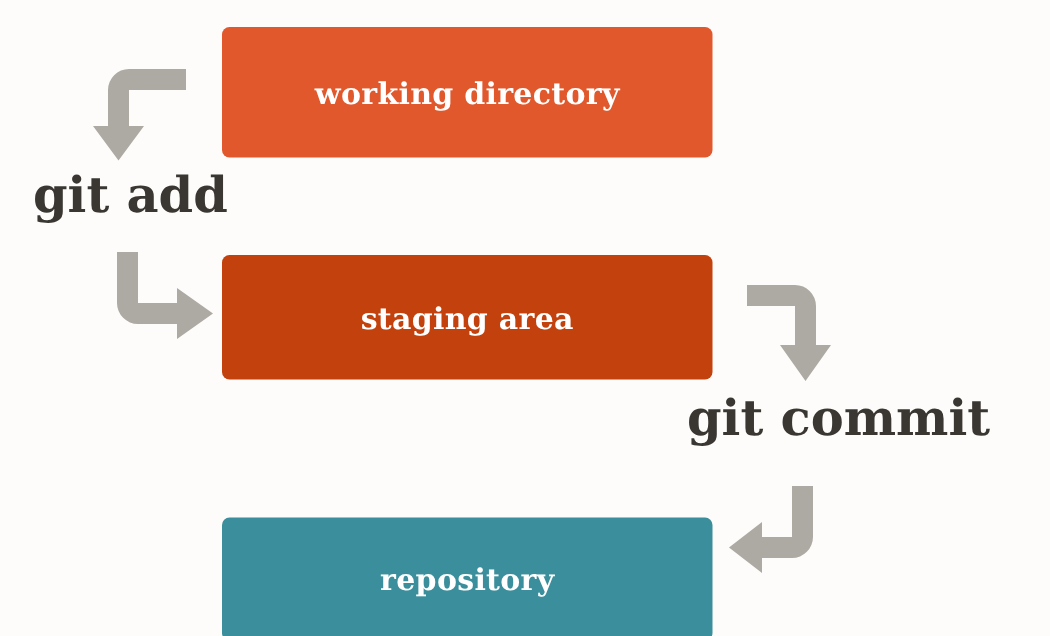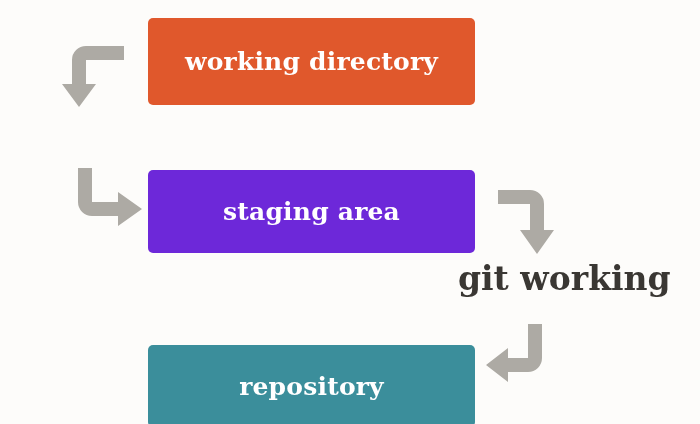--- a/index.html
+++ b/index.html
@@ -27,21 +27,21 @@
     display: flex;
     align-items: center;
     justify-content: center;
     border-radius: 5px;
     box-sizing: border-box;
   }
   .stage-label {
     color: #ffffff;
     font-family: "DejaVu Serif", "Liberation Serif", serif;
     font-weight: bold;
-    font-size: 25px;
+    font-size: 20px;
     letter-spacing: 0.2px;
     line-height: 1;
     white-space: nowrap;
   }
 
   #box-working-directory {
     left: 148px;
     top: 18px;
     width: 327px;
     height: 87px;
@@ -93,30 +93,31 @@
 </style>
 </head>
 <body style="background: rgb(253, 252, 250);">
 
 <div id="diagram" style="background: rgb(253, 252, 250);">
 
   <div class="stage-box" id="box-working-directory" style="background: rgb(224, 88, 44);">
     <span class="stage-label" style="color: rgb(255, 255, 255);">working directory</span>
   </div>
 
-  <div class="stage-box" id="box-staging-area" style="background: #6d28d9;">
+  <div class="stage-box" id="box-staging-area" style="background: #c2410c;">
     <span class="stage-label" style="color: rgb(255, 255, 255);">staging area</span>
   </div>
 
   <div class="stage-box" id="box-repository" style="background: rgb(59, 142, 155);">
     <span class="stage-label" style="color: rgb(255, 255, 255);">repository</span>
   </div>
 
+  <div class="command-label" id="label-git-add" style="color: rgb(58, 55, 51);">git add</div>
 
-  <div class="command-label" id="label-git-commit" style="color: rgb(58, 55, 51);">git working</div>
+  <div class="command-label" id="label-git-commit" style="color: rgb(58, 55, 51);">git commit</div>
 
   <svg class="arrow" id="arrow-working-to-add" width="70" height="78" viewBox="0 0 70 78">
     <path d="M 62 10
              L 24 10
              A 14 14 0 0 0 10 24
              L 10 48
              L 0 48
              L 17 71
              L 34 48
              L 24 48

